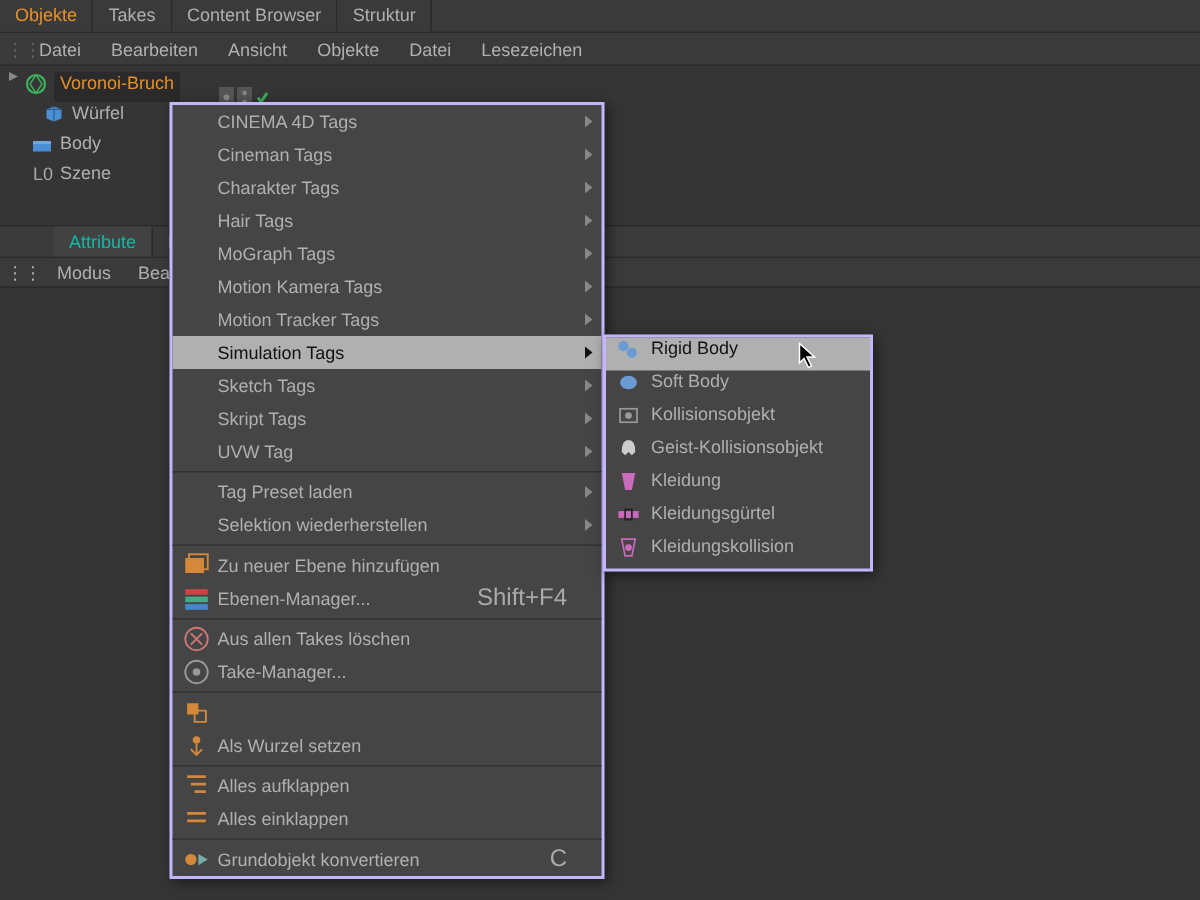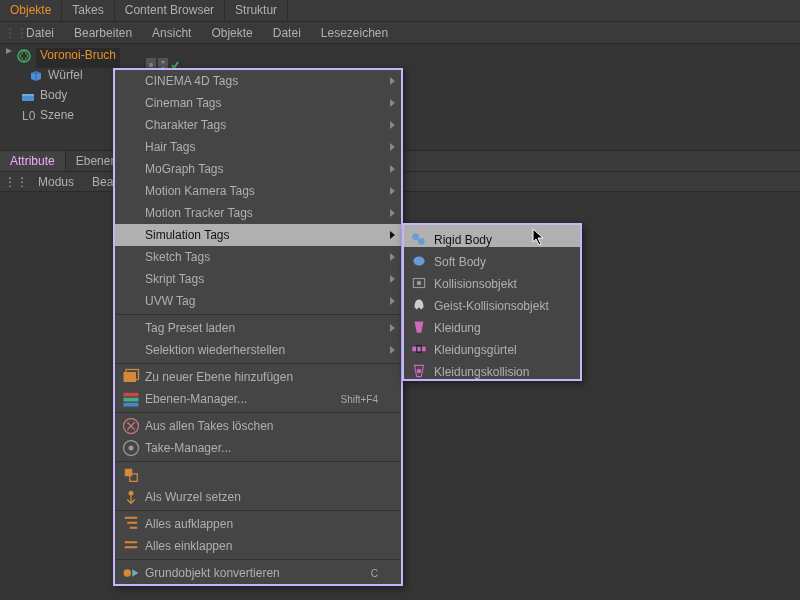--- a/index.html
+++ b/index.html
@@ -19,39 +19,39 @@
 .tree-area { background:#353535; padding:4px 0; }
 .tree-row { display:flex; height:20px; padding-left:6px; gap:4px; }
 .tree-row.selected .label { background:#2a2a2a; color:#e89028; padding:0 4px; border-radius:2px; }
 .disc { width:6px; height:6px; }
 .icon-box { width:16px; height:16px; display:flex; align-items:center; justify-content:center; }
 
 
 .attr-panel { margin-top:18px; }
 .attr-tabs { display:flex; background:#3a3a3a; height:22px; border-top:1px solid #2a2a2a; border-bottom:1px solid #2a2a2a; }
 .attr-tab { padding:3px 10px; border-right:1px solid #2a2a2a; cursor:pointer; }
-.attr-tab.active { color:#f0abfc; background:#424242; }
+.attr-tab.active { color:#14b8a6; background:#424242;margin-left:36px; }
 .attr-menu { display:flex; background:#3a3a3a; height:20px; align-items:center; padding:0 4px; gap:2px; border-bottom:1px solid #2a2a2a; }
 
 
 .ctx-menu { position:absolute; background:#454545; border:2px solid #c4b5fd; box-shadow:2px 2px 8px rgba(0,0,0,.5); }
 .ctx-menu.main { left:113px; top:68px; width:290px; }
 .ctx-row { display:flex; align-items:center; height:22px; padding:0 8px 0 6px; position:relative; cursor:pointer; }
 .ctx-row.hovered { background:#b0b0b0; color:#111; }
 .ctx-row .ic { width:20px; height:16px; display:flex; align-items:center; justify-content:center; margin-right:4px; }
 .ctx-row .lbl { flex:1; }
-.ctx-row .sc { color:#aaa; font-size:10px; margin-right:15px; }
+.ctx-row .sc { color:#aaa; font-size:16px; margin-right:15px; }
 .ctx-row .arr { position:absolute; right:6px; width:0;height:0;border-top:4px solid transparent;border-bottom:4px solid transparent;border-left:5px solid #888; }
 .ctx-row.hovered .arr { border-left-color:#111; }
 .ctx-sep { height:1px; background:#333; margin:2px 0; }
 .ctx-indent { padding-left:30px !important; }
 
 
 .ctx-menu.sub { left:402px; top:223px; width:180px; }
-.sub-row { display:flex; align-items:flex-end; height:22px; padding:0 8px 0 6px; cursor:pointer; }
+.sub-row { display:flex; align-items:flex-start; height:22px; padding:0 8px 0 6px; cursor:pointer; }
 .sub-row.hovered { background:#b0b0b0; color:#111; }
 .sub-row .ic { width:18px; height:16px; display:flex; align-items:center; justify-content:center; margin-right:6px; }
 
 
 .tag-chips { position:absolute; left:146px; top:58px; display:flex; gap:2px; }
 .chip { width:10px; height:14px; }
 
 
 .cursor { position:absolute; left:532px; top:228px; width:14px; height:18px; }
 .cursor svg { width:14px; height:18px; }

